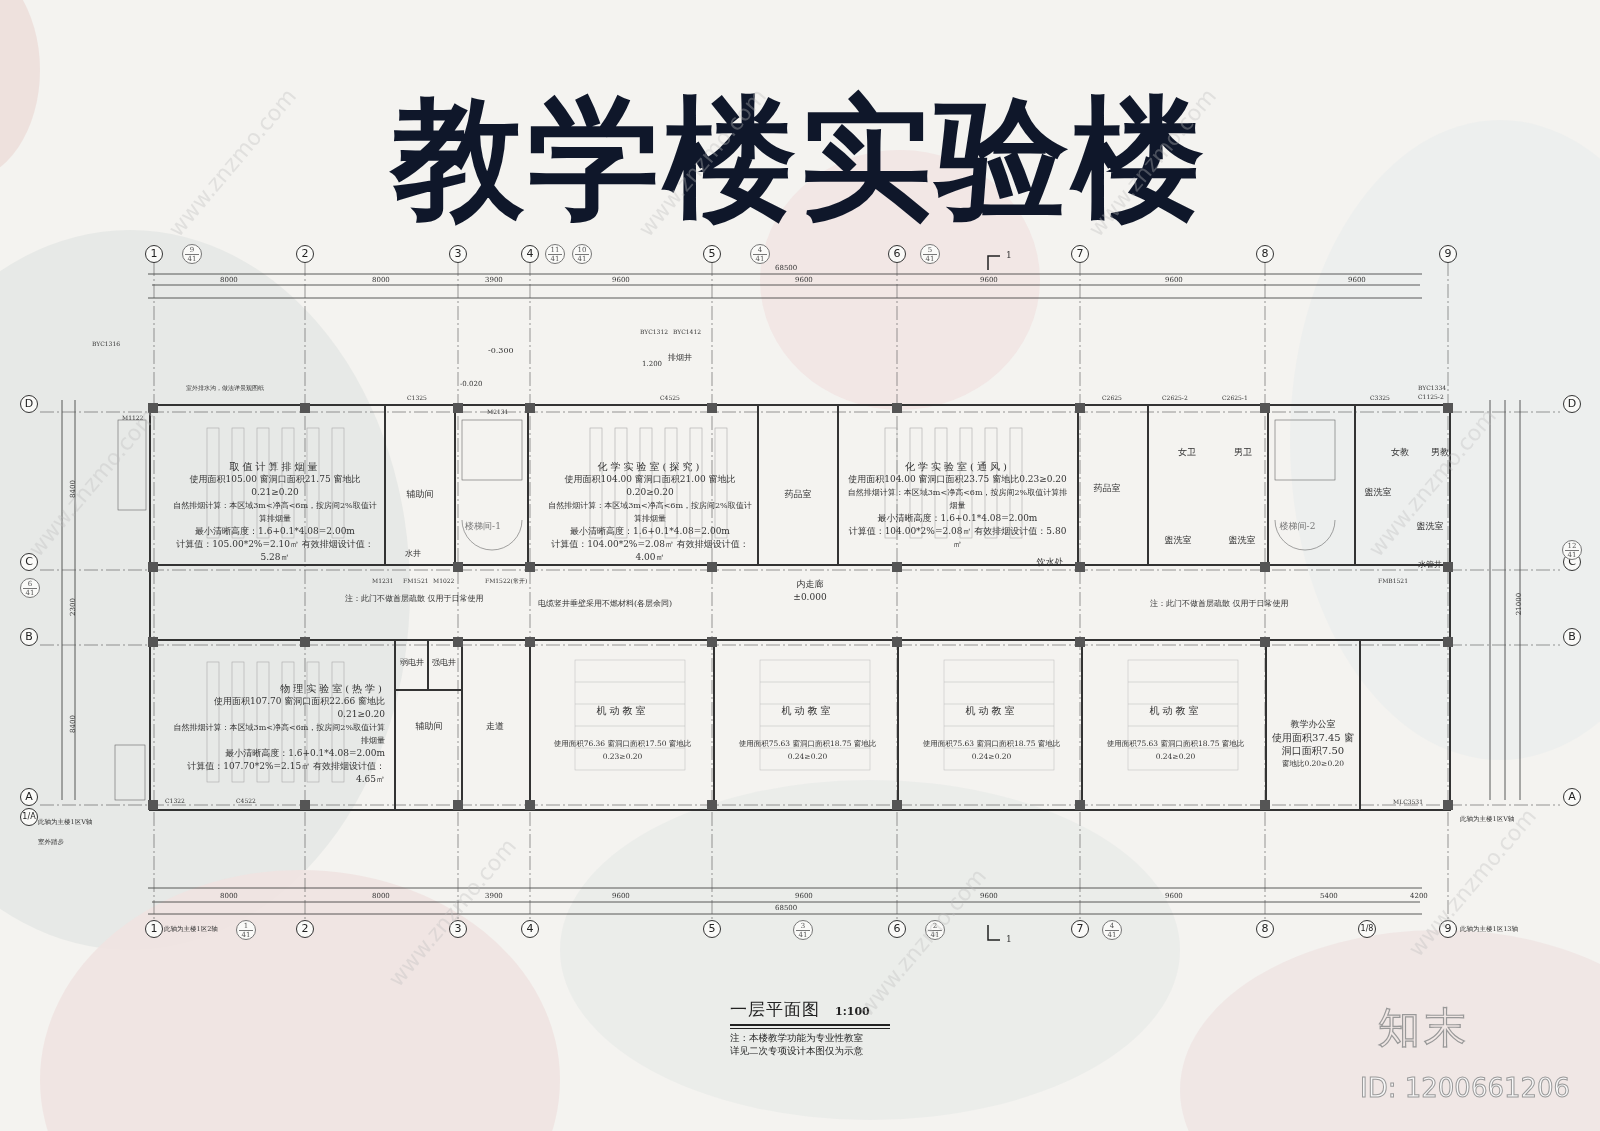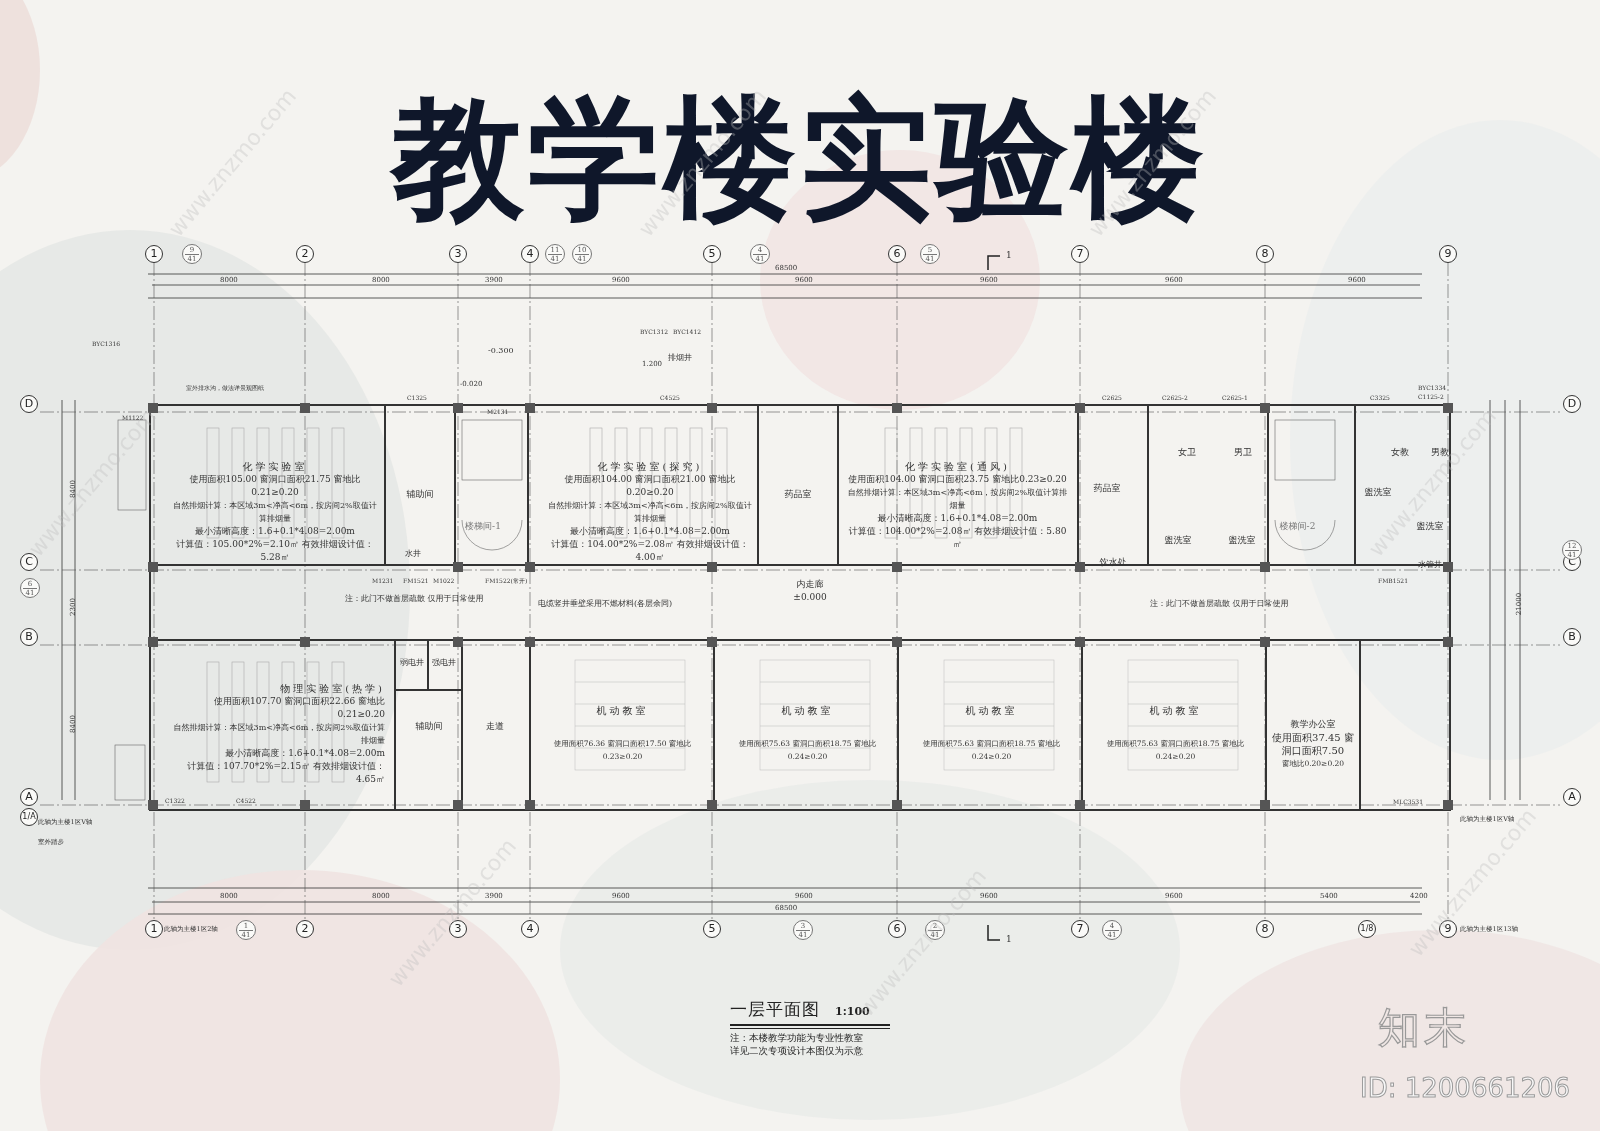--- a/index.html
+++ b/index.html
@@ -295,21 +295,21 @@
 <div class="lbl" style="left:980px;top:892px;font-size:7px;">9600</div>
 <div class="lbl" style="left:1165px;top:892px;font-size:7px;">9600</div>
 <div class="lbl" style="left:1320px;top:892px;font-size:7px;">5400</div>
 <div class="lbl" style="left:1410px;top:892px;font-size:7px;">4200</div>
 <div class="lbl" style="left:64px;top:485px;font-size:7px;transform:rotate(-90deg);">8400</div>
 <div class="lbl" style="left:64px;top:603px;font-size:7px;transform:rotate(-90deg);">2300</div>
 <div class="lbl" style="left:64px;top:720px;font-size:7px;transform:rotate(-90deg);">8400</div>
 <div class="lbl" style="left:1508px;top:600px;font-size:7px;transform:rotate(-90deg);">21000</div>
 
 <div class="room" style="left:170px;top:460px;width:210px;">
-  <div class="rname">化学实验室</div>
+  <div class="rname">取值计算排烟量</div>
   <div>使用面积105.00 窗洞口面积21.75 窗地比0.21≥0.20</div>
   <div style="font-size:8px;">自然排烟计算：本区域3m&lt;净高&lt;6m，按房间2%取值计算排烟量</div>
   <div>最小清晰高度：1.6+0.1*4.08=2.00m</div>
   <div>计算值：105.00*2%=2.10㎡ 有效排烟设计值：5.28㎡</div>
 </div>
 <div class="room" style="left:388px;top:488px;width:64px;">辅助间</div>
 <div class="room" style="left:458px;top:520px;width:50px;color:#777;">楼梯间-1</div>
 <div class="room" style="left:398px;top:547px;width:30px;font-size:8px;">水井</div>
 <div class="room" style="left:545px;top:460px;width:210px;">
   <div class="rname">化学实验室(探究)</div>
@@ -324,21 +324,21 @@
   <div>使用面积104.00 窗洞口面积23.75 窗地比0.23≥0.20</div>
   <div style="font-size:8px;">自然排烟计算：本区域3m&lt;净高&lt;6m，按房间2%取值计算排烟量</div>
   <div>最小清晰高度：1.6+0.1*4.08=2.00m</div>
   <div>计算值：104.00*2%=2.08㎡ 有效排烟设计值：5.80㎡</div>
 </div>
 <div class="room" style="left:1082px;top:482px;width:50px;">药品室</div>
 <div class="room" style="left:1172px;top:446px;width:30px;">女卫</div>
 <div class="room" style="left:1228px;top:446px;width:30px;">男卫</div>
 <div class="room" style="left:1158px;top:534px;width:40px;">盥洗室</div>
 <div class="room" style="left:1222px;top:534px;width:40px;">盥洗室</div>
-<div class="room" style="left:1088px;top:556px;width:50px;text-align:center;">饮水处</div>
+<div class="room" style="left:1025px;top:556px;width:50px;text-align:center;">饮水处</div>
 <div class="room" style="left:1270px;top:520px;width:55px;color:#777;">楼梯间-2</div>
 <div class="room" style="left:1385px;top:446px;width:30px;">女教</div>
 <div class="room" style="left:1425px;top:446px;width:30px;">男教</div>
 <div class="room" style="left:1358px;top:486px;width:40px;">盥洗室</div>
 <div class="room" style="left:1410px;top:520px;width:40px;">盥洗室</div>
 <div class="room" style="left:1410px;top:558px;width:40px;font-size:8px;">水管井</div>
 <div class="room" style="left:780px;top:578px;width:60px;">
   <div>内走廊</div>
   <div>±0.000</div>
 </div>

